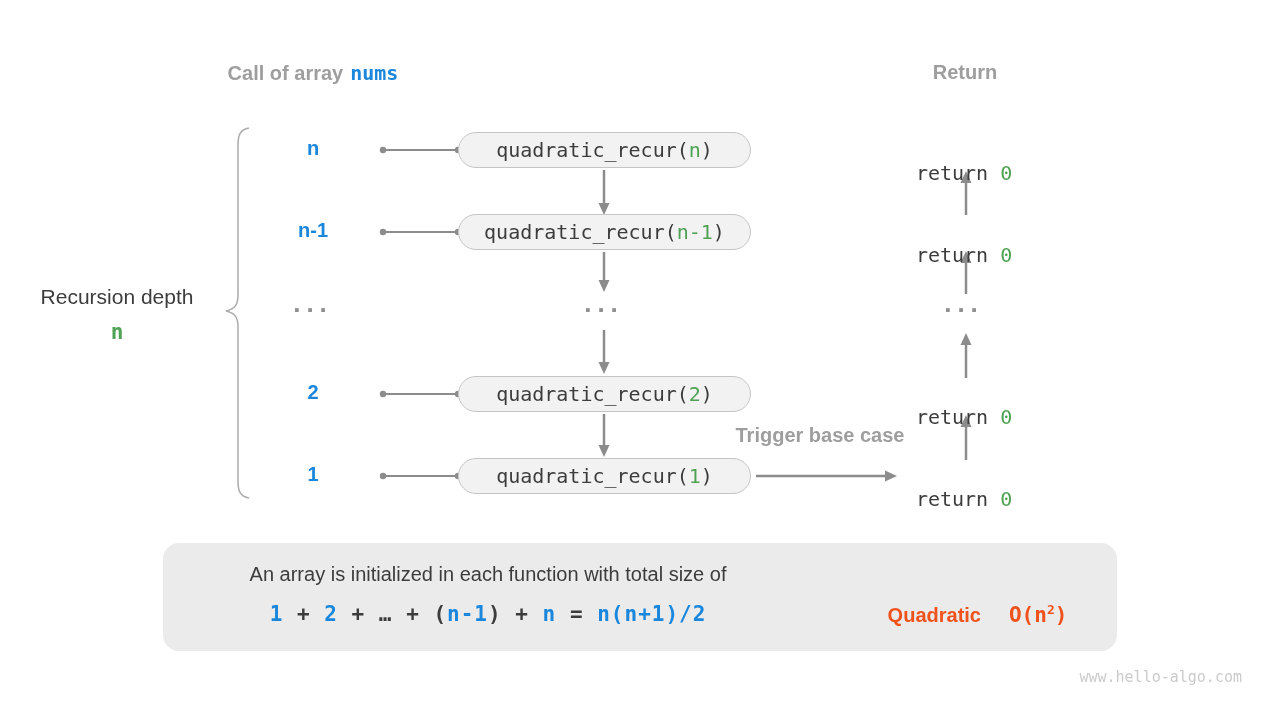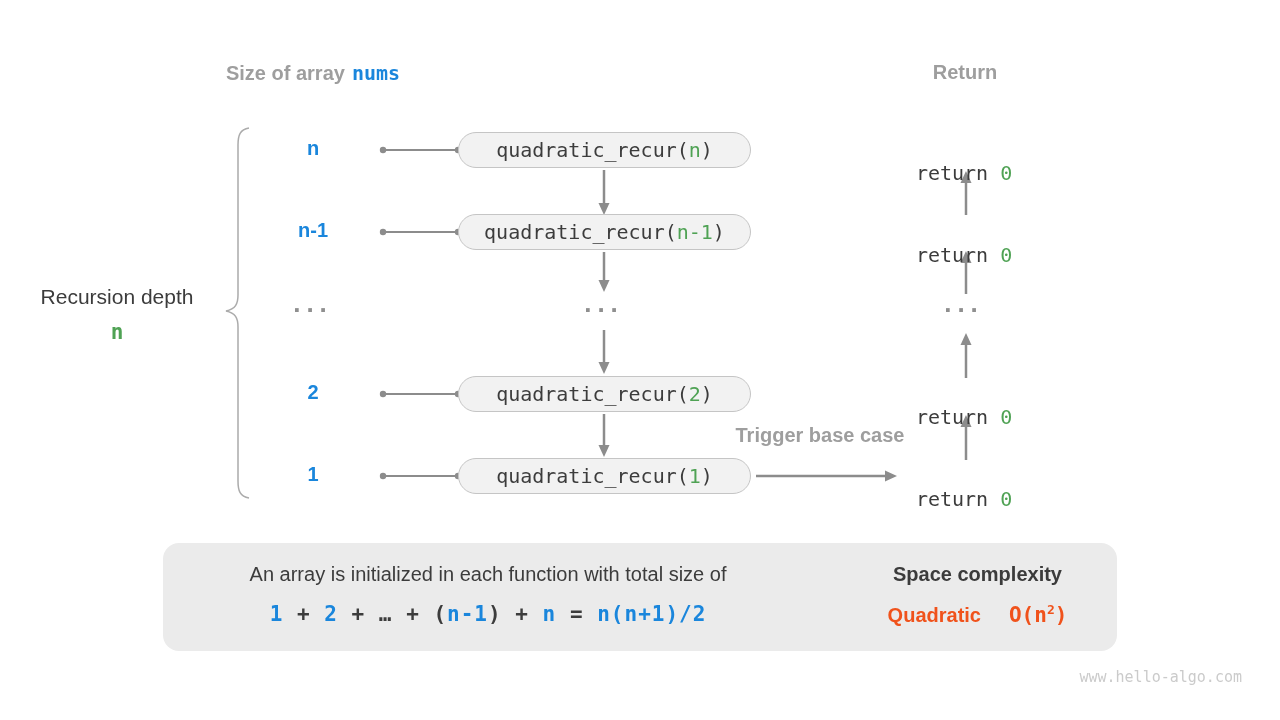--- a/index.html
+++ b/index.html
@@ -117,21 +117,21 @@
 
     <g>
       <line class="stroke" stroke-width="2.5" x1="756" y1="476" x2="885" y2="476"></line>
       <polygon class="fillg" points="897,476 885,470.5 885,481.5"></polygon>
     </g>
 
     <polygon points="803,594 827,594 827,586 846,601 827,616 827,608 803,608" fill="#c3c3c3"></polygon>
   </svg>
 
   <div class="hdr" style="left:188px;width:250px;">
-    <span>Size of array</span><span class="hdr-code">nums</span>
+    <span>Call of array</span><span class="hdr-code">nums</span>
   </div>
   <div class="hdr" style="left:865px;width:200px;">Return</div>
 
   <div class="rec-title">Recursion depth</div>
   <div class="rec-value">n</div>
 
   <div class="size-label" style="top:137px;">n</div>
   <div class="size-label" style="top:219px;">n-1</div>
   <div class="dots" style="left:238px;top:288px;width:150px;">...</div>
   <div class="size-label" style="top:381px;">2</div>
@@ -163,21 +163,20 @@
   </div>
   <div class="ret" style="top:463px;">
     <span>return </span><span class="green">0</span>
   </div>
 
   <div class="trigger">Trigger base case</div>
 
   <div class="panel"></div>
   <div class="panel-line1">An array is initialized in each function with total size of</div>
   <div class="panel-formula"><span class="blue">1</span><span> + </span><span class="blue">2</span><span> + </span><span>…</span><span> + </span><span>(</span><span class="blue">n-1</span><span>)</span><span> + </span><span class="blue">n</span><span> = </span><span class="blue">n(n+1)/2</span></div>
-  <div class="result-title">Space complexity</div>
   <div class="result-line">
     <span class="result-name">Quadratic</span>
     <span class="result-bigo"><span>O(n</span><sup>2</sup><span>)</span></span>
   </div>
 
   <div class="watermark">www.hello-algo.com</div>
 
 </div>
 
 </body></html>

